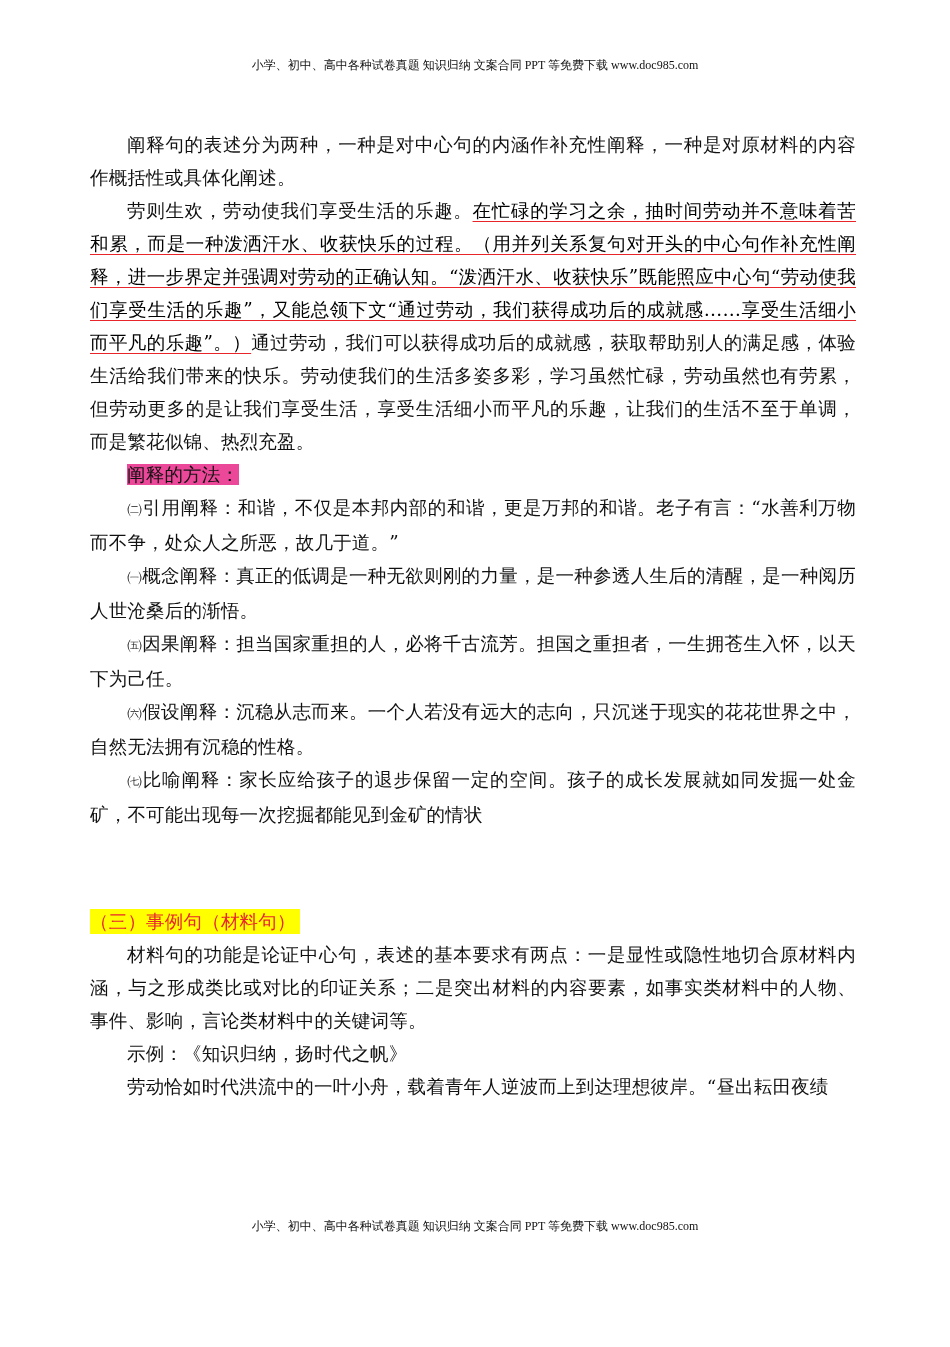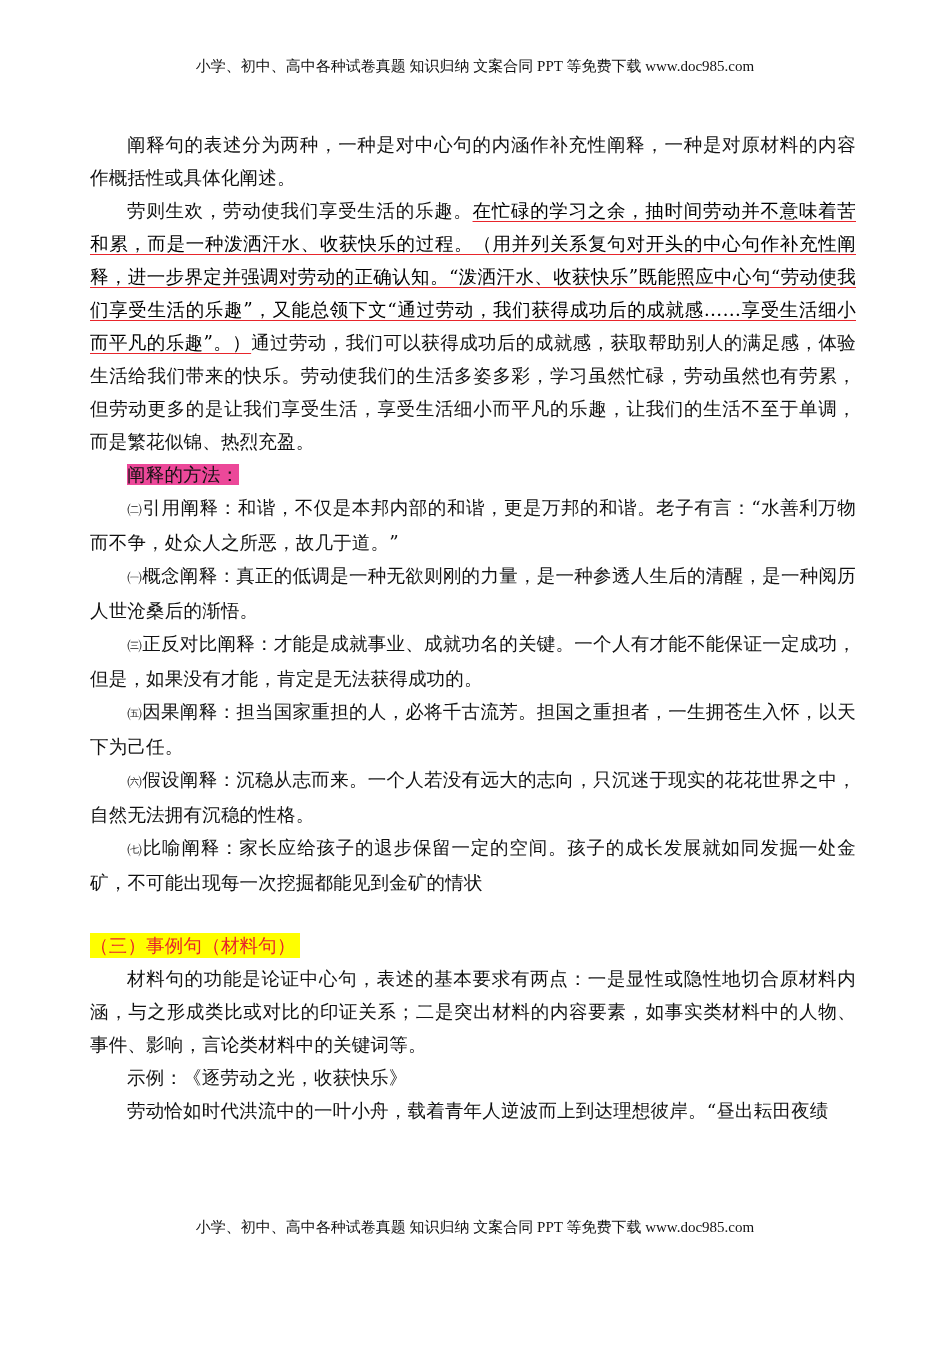--- a/index.html
+++ b/index.html
@@ -4,56 +4,55 @@
 <style>
   html, body { margin: 0; padding: 0; background: #ffffff; }
   body {
     width: 950px; height: 1347px; position: relative; overflow: hidden;
     font-family: "DejaVu Serif", "Liberation Serif", serif;
     color: #111111;
   }
   .header, .footer {
     position: absolute; left: 0; width: 950px; text-align: center;
     font-family: "Liberation Serif", "DejaVu Serif", serif;
-    font-size: 15px; color: #111; letter-spacing: 0px;
+    font-size: 12px; color: #111; letter-spacing: 0px;
   }
   .header { top: 57px; }
   .footer { top: 1218px; }
   .content {
     position: absolute; left: 90px; top: 128px; width: 766px;
   }
   .p {
     font-size: 18.5px; line-height: 33px; margin: 0; text-align: justify;
     text-indent: 37px; letter-spacing: 0.2px;
   }
-  .p.noindent { text-indent: 0; }
+  .p.noindent { text-indent: 0; margin-top: 44px; }
   .red { color: #000000; text-decoration: underline; text-decoration-color: #e8252b; text-underline-offset: 4px; }
   .hl { background: #ec4899; }
   .hl-heading { background: #ffff00; color: #e8252b; padding: 2px 4px 2px 0; }
   .gap { height: 30px; }
   .method-tag { font-size: 15px; }
 </style>
 </head>
 <body>
 
 <div class="header">小学、初中、高中各种试卷真题 知识归纳 文案合同 PPT 等免费下载   www.doc985.com</div>
 
 <div class="content">
   <p class="p">阐释句的表述分为两种，一种是对中心句的内涵作补充性阐释，一种是对原材料的内容作概括性或具体化阐述。</p>
   <p class="p"><span>劳则生欢，劳动使我们享受生活的乐趣。</span><span class="red">在忙碌的学习之余，抽时间劳动并不意味着苦和累，而是一种泼洒汗水、收获快乐的过程。（用并列关系复句对开头的中心句作补充性阐释，进一步界定并强调对劳动的正确认知。“泼洒汗水、收获快乐”既能照应中心句“劳动使我们享受生活的乐趣”，又能总领下文“通过劳动，我们获得成功后的成就感……享受生活细小而平凡的乐趣”。）</span><span>通过劳动，我们可以获得成功后的成就感，获取帮助别人的满足感，体验生活给我们带来的快乐。劳动使我们的生活多姿多彩，学习虽然忙碌，劳动虽然也有劳累，但劳动更多的是让我们享受生活，享受生活细小而平凡的乐趣，让我们的生活不至于单调，而是繁花似锦、热烈充盈。</span></p>
   <p class="p"><span class="hl">阐释的方法：</span></p>
 
   <p class="p"><span class="method-tag">㈡</span><span>引用阐释：和谐，不仅是本邦内部的和谐，更是万邦的和谐。老子有言：“水善利万物而不争，处众人之所恶，故几于道。”</span></p>
   <p class="p"><span class="method-tag">㈠</span><span>概念阐释：真正的低调是一种无欲则刚的力量，是一种参透人生后的清醒，是一种阅历人世沧桑后的渐悟。</span></p>
-  <p class="p"><span class="method-tag">㈢</span><span>正反对比阐释：才能是成就事业、成就功名的关键。一个人有才能不能保证一定成功，但是，如果没有才能，肯定是无法获得成功的。</span></p>
   <p class="p"><span class="method-tag">㈤</span><span>因果阐释：担当国家重担的人，必将千古流芳。担国之重担者，一生拥苍生入怀，以天下为己任。</span></p>
   <p class="p"><span class="method-tag">㈥</span><span>假设阐释：沉稳从志而来。一个人若没有远大的志向，只沉迷于现实的花花世界之中，自然无法拥有沉稳的性格。</span></p>
   <p class="p"><span class="method-tag">㈦</span><span>比喻阐释：家长应给孩子的退步保留一定的空间。孩子的成长发展就如同发掘一处金矿，不可能出现每一次挖掘都能见到金矿的情状</span></p>
 
   <div class="gap"></div>
 
   <p class="p noindent"><span class="hl-heading">（三）事例句（材料句）</span></p>
   <p class="p">材料句的功能是论证中心句，表述的基本要求有两点：一是显性或隐性地切合原材料内涵，与之形成类比或对比的印证关系；二是突出材料的内容要素，如事实类材料中的人物、事件、影响，言论类材料中的关键词等。</p>
-  <p class="p">示例：《逐劳动之光，收获快乐》</p>
+  <p class="p">示例：《知识归纳，扬时代之帆》</p>
   <p class="p">劳动恰如时代洪流中的一叶小舟，载着青年人逆波而上到达理想彼岸。“昼出耘田夜绩</p>
 </div>
 
 <div class="footer">小学、初中、高中各种试卷真题 知识归纳 文案合同 PPT 等免费下载   www.doc985.com</div>
 
 </body></html>

